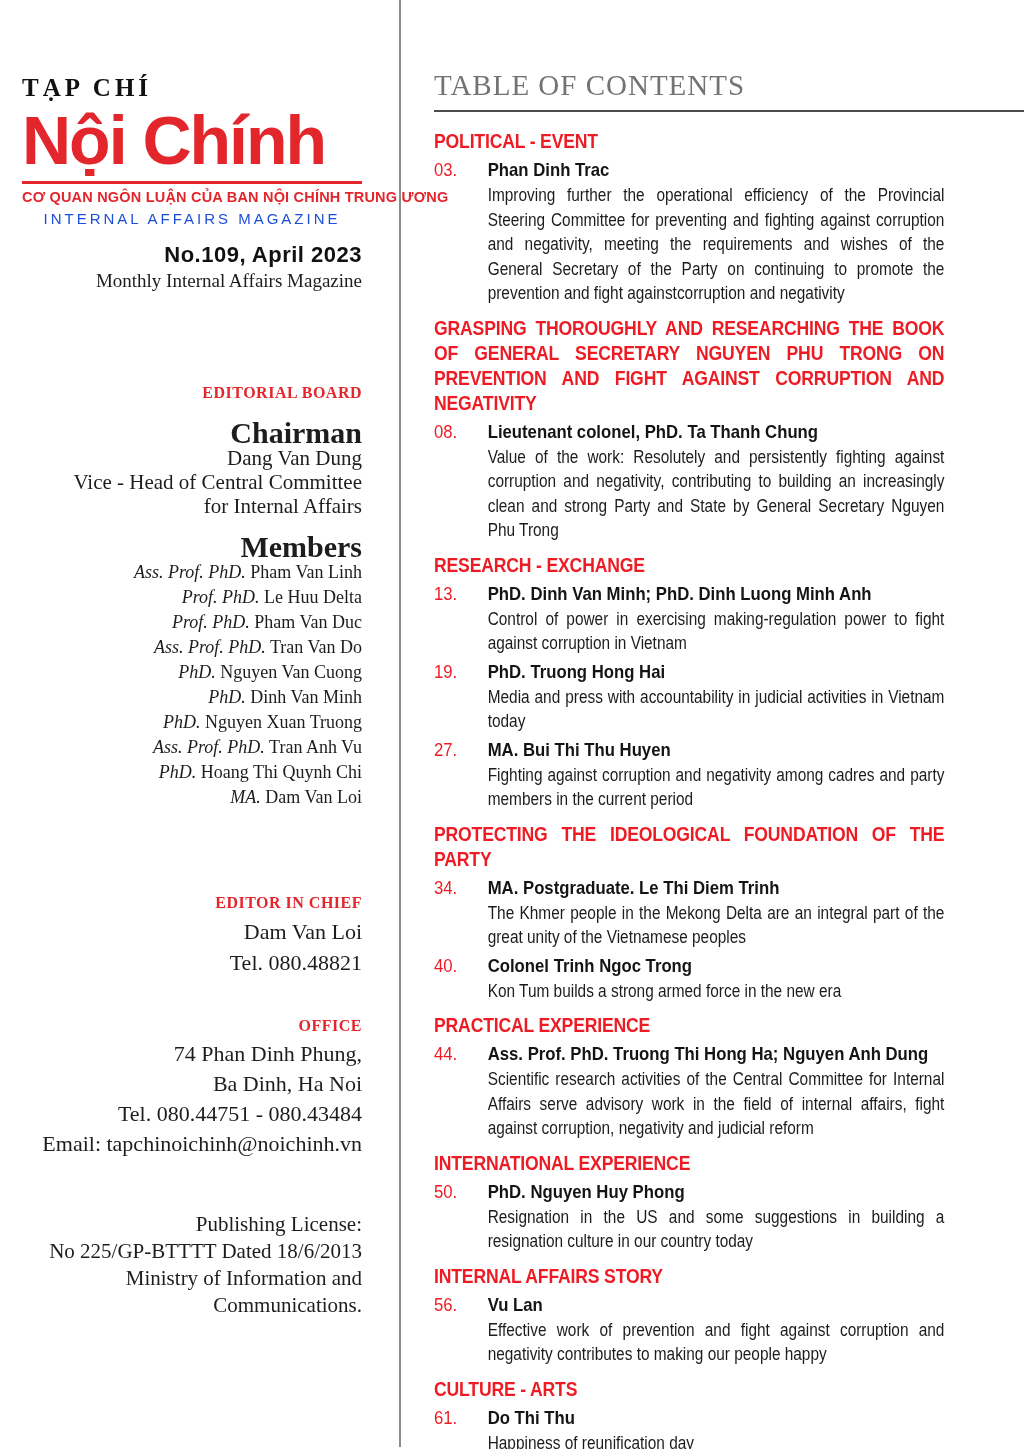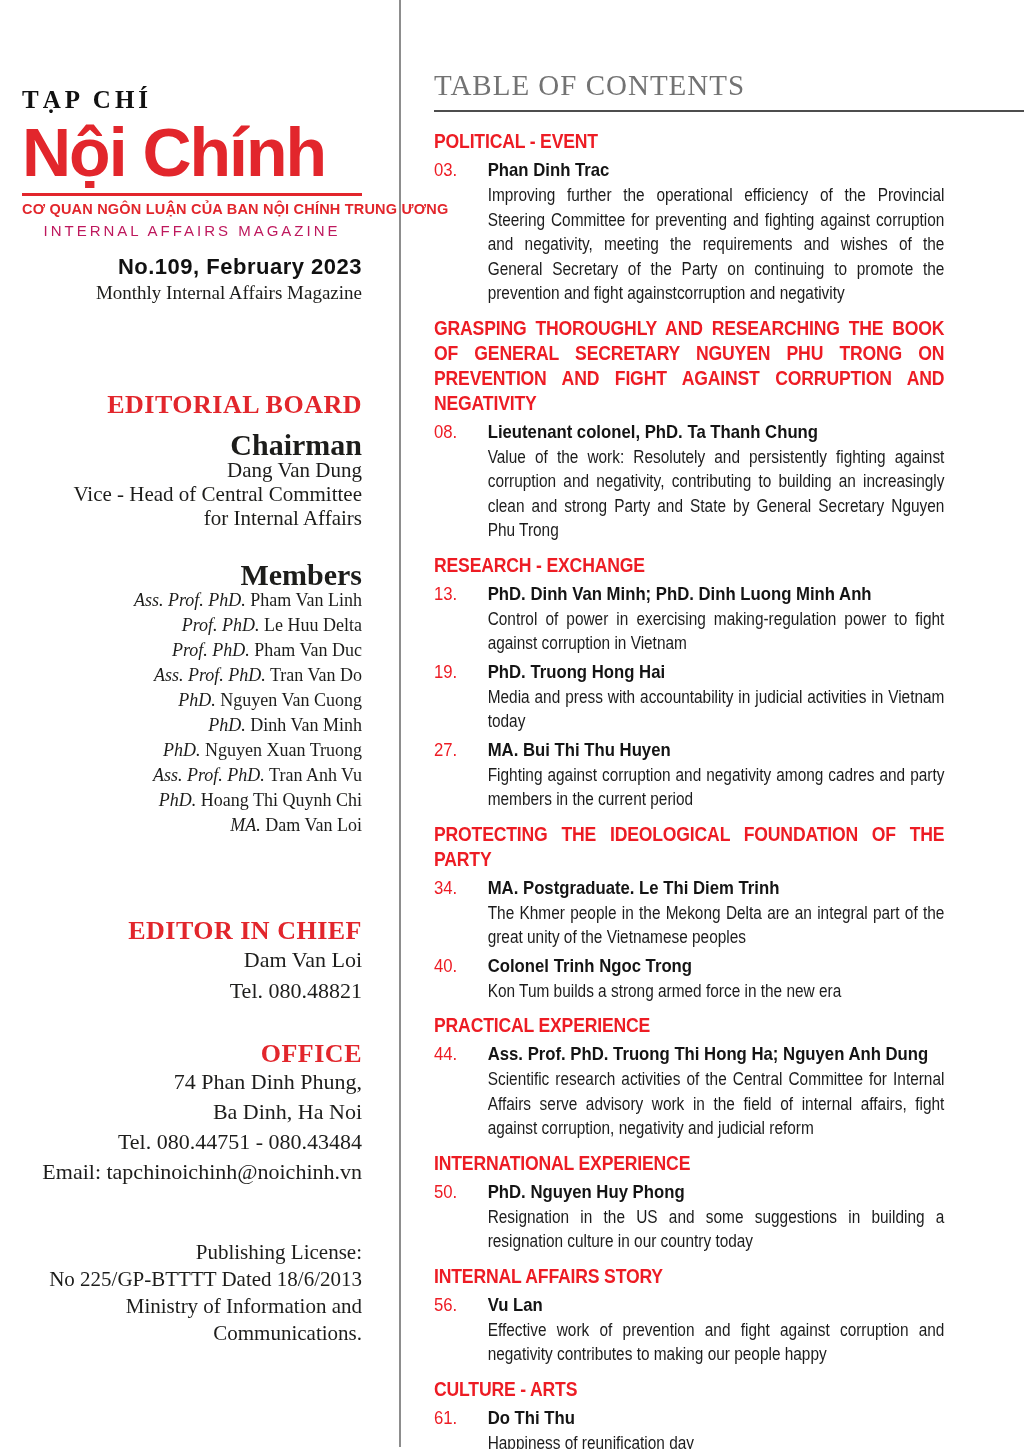--- a/index.html
+++ b/index.html
@@ -3,44 +3,44 @@
 <meta charset="utf-8">
 <style>
   html,body{margin:0;padding:0;}
   body{
     width:1024px;height:1449px;position:relative;background:#ffffff;
     font-family:"Liberation Serif", serif;color:#1d1d1b;overflow:hidden;
     -webkit-font-smoothing:antialiased;
   }
   
   .divider{position:absolute;left:399px;top:0;width:2px;height:1447px;background:#8d8d8d;}
-  .left-col{position:absolute;left:0;top:12px;width:399px;box-sizing:border-box;
+  .left-col{position:absolute;left:0;top:0;width:399px;box-sizing:border-box;
     padding:0 37px 0 22px;text-align:right;}
   .right-col{position:absolute;left:401px;top:0;right:0;box-sizing:border-box;
     padding:0 0 0 33px;}
   
   .masthead{margin-top:74px;text-align:left;}
   .kicker{font-weight:bold;font-size:25px;letter-spacing:4px;color:#111111;line-height:1.1;}
   .logo{font-family:"Liberation Sans", sans-serif;font-weight:bold;font-size:68px;
     letter-spacing:-2px;color:#e2262c;line-height:1.04;margin-top:3px;white-space:nowrap;}
   .logo-rule{height:3px;background:#e2262c;margin-top:6px;}
   .tagline{font-family:"Liberation Sans", sans-serif;font-weight:bold;font-size:14.5px;
     color:#e2262c;text-align:center;margin-top:5px;letter-spacing:0.2px;white-space:nowrap;}
-  .subtitle{font-family:"Liberation Sans", sans-serif;font-size:15px;color:#be185d;
+  .subtitle{font-family:"Liberation Sans", sans-serif;font-size:15px;color:#1d4ed8;
     letter-spacing:3px;text-align:center;margin-top:5px;}
   .issue-block{margin-top:15px;}
   .issue-no{font-family:"Liberation Sans", sans-serif;font-weight:bold;font-size:22px;
     letter-spacing:0.5px;color:#111111;line-height:26px;}
   .issue-sub{font-size:19px;line-height:26px;}
   
-  .serif-head{color:#e2262c;font-weight:bold;font-size:26px;letter-spacing:0.5px;line-height:26px;}
+  .serif-head{color:#e2262c;font-weight:bold;font-size:16px;letter-spacing:0.5px;line-height:26px;}
   .eb{margin-top:86px;}
   .role-label{font-weight:bold;font-size:30px;line-height:26px;margin-top:14px;}
   .serif-line{font-size:21px;line-height:24px;}
-  .members{margin-top:32px;}
+  .members{margin-top:16px;}
   .members .role-label{margin-top:0;}
   .member-line{font-size:18px;line-height:25px;}
   .eic{margin-top:80px;}
   .eic .serif-line{font-size:22px;line-height:31px;}
   .office{margin-top:35px;}
   .office .serif-line{font-size:22px;line-height:30px;}
   .license{margin-top:52px;}
   .license .serif-line{font-size:21px;line-height:27px;}
   
   .toc-title{margin-top:68px;font-size:29px;letter-spacing:1px;color:#737373;line-height:34px;}
@@ -64,21 +64,21 @@
 
   <div class="masthead">
     <div class="kicker">TẠP CHÍ</div>
     <div class="logo">Nội Chính</div>
     <div class="logo-rule"></div>
     <div class="tagline">CƠ QUAN NGÔN LUẬN CỦA BAN NỘI CHÍNH TRUNG ƯƠNG</div>
     <div class="subtitle">INTERNAL AFFAIRS MAGAZINE</div>
   </div>
 
   <div class="issue-block">
-    <div class="issue-no">No.109, February 2023</div>
+    <div class="issue-no">No.109, April 2023</div>
     <div class="issue-sub">Monthly Internal Affairs Magazine</div>
   </div>
 
   <div class="eb">
     <div class="serif-head">EDITORIAL BOARD</div>
     <div class="role-label">Chairman</div>
     <div class="serif-line">Dang Van Dung</div>
     <div class="serif-line">Vice - Head of Central Committee</div>
     <div class="serif-line">for Internal Affairs</div>
     <div class="members">

